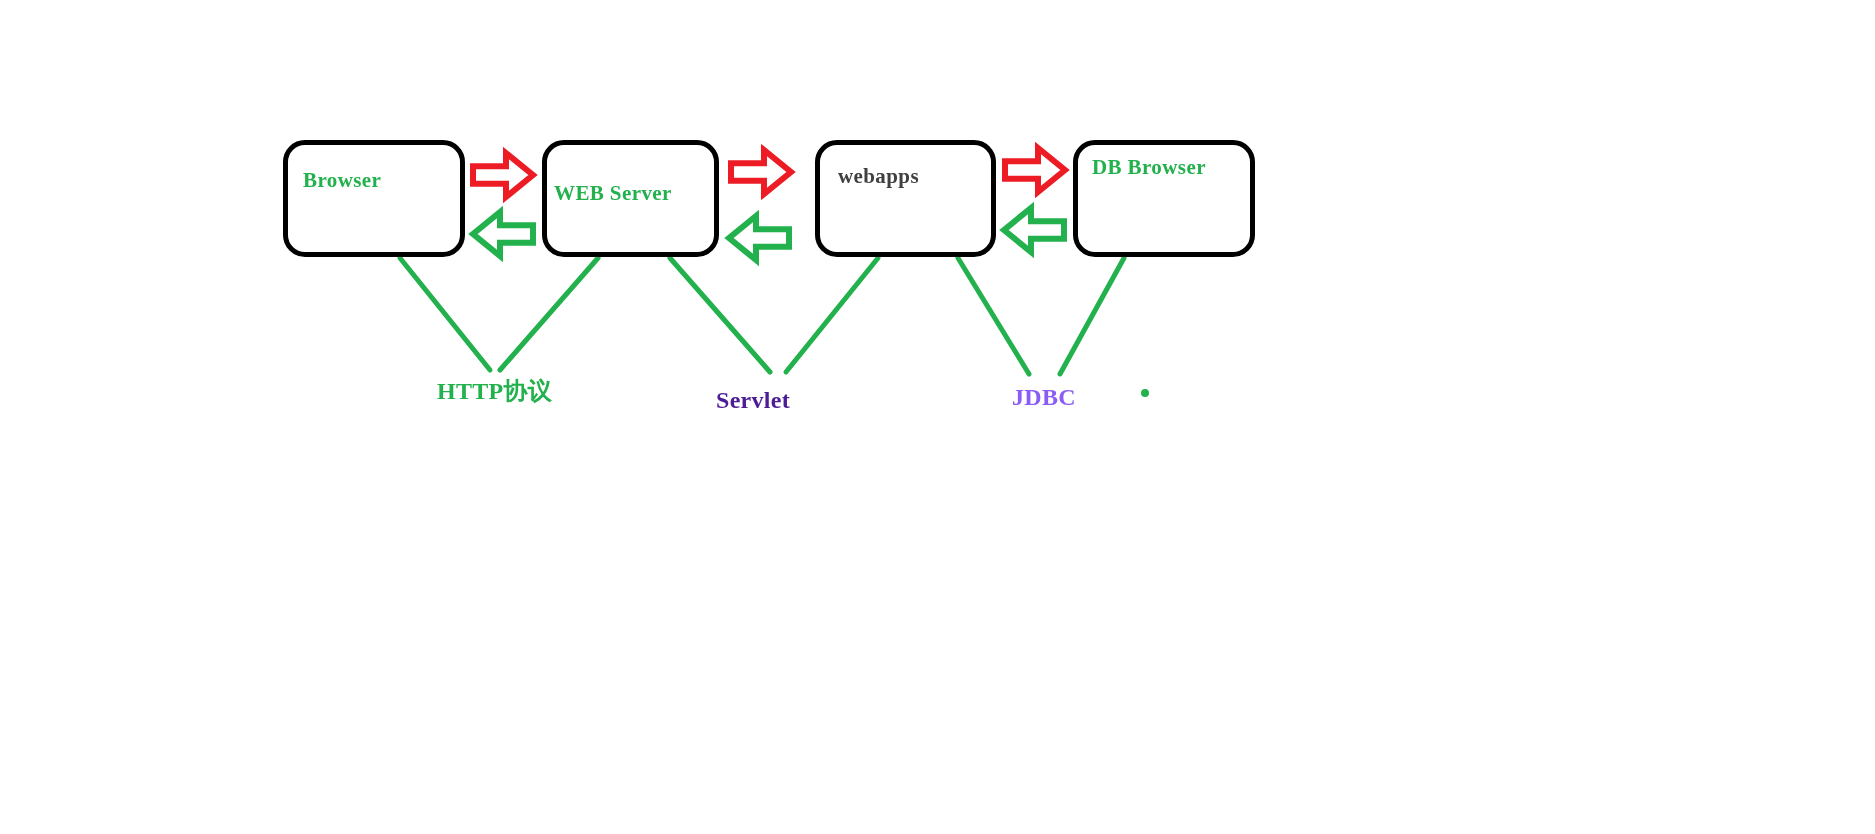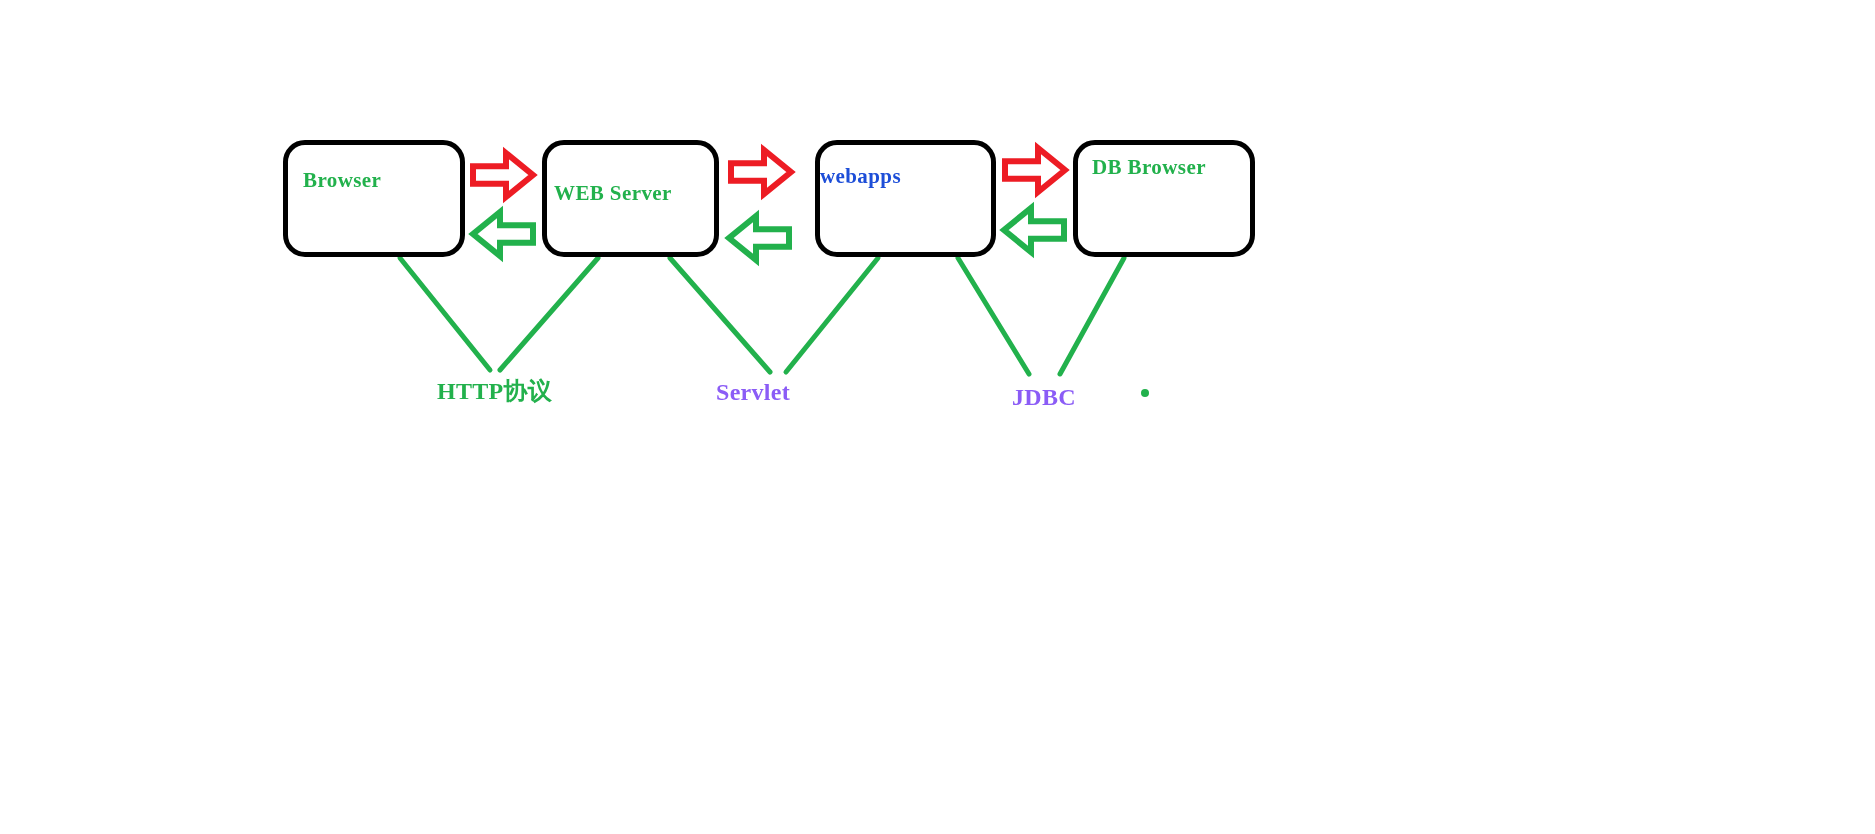--- a/index.html
+++ b/index.html
@@ -83,25 +83,25 @@
         <polygon points="1064,221.2 1031,221.2 1031,208 1004,230 1031,252 1031,238.79999999999998 1064,238.79999999999998" fill="#ffffff" stroke="#22b14c" stroke-width="6" stroke-linejoin="miter"></polygon>
       </g>
   </svg>
 
   <div id="node-layer">
       <div class="node-box" style="left: 283px; top: 140px; width: 182px; height: 117px; border-color: rgb(0, 0, 0);"></div>
       <div class="node-label" style="left: 303px; top: 168px; color: rgb(34, 177, 76);">Browser</div>
       <div class="node-box" style="left: 542px; top: 140px; width: 177px; height: 117px; border-color: rgb(0, 0, 0);"></div>
       <div class="node-label" style="left: 554px; top: 181px; color: rgb(34, 177, 76);">WEB Server</div>
       <div class="node-box" style="left: 815px; top: 140px; width: 181px; height: 117px; border-color: rgb(0, 0, 0);"></div>
-      <div class="node-label" style="left: 820px; top: 164px; color: #1d4ed8;">webapps</div>
+      <div class="node-label" style="left: 838px; top: 164px; color: #404040;">webapps</div>
       <div class="node-box" style="left: 1073px; top: 140px; width: 182px; height: 117px; border-color: rgb(0, 0, 0);"></div>
       <div class="node-label" style="left: 1092px; top: 155px; color: rgb(34, 177, 76);">DB Browser</div>
     </div>
   <div id="label-layer">
       <div class="edge-label" style="left: 437px; top: 375px; color: rgb(34, 177, 76);">HTTP协议</div>
-      <div class="edge-label" style="left: 716px; top: 379px; color: #8b5cf6;">Servlet</div>
+      <div class="edge-label" style="left: 716px; top: 387px; color: #4c1d95;">Servlet</div>
       <div class="edge-label" style="left: 1012px; top: 384px; color: #8b5cf6;">JDBC</div>
     </div>
 
   <div class="dot-marker" id="dot-marker" style="left: 1141px; top: 389px; background: rgb(34, 177, 76);"></div>
 
 </div>
 
 </body></html>

